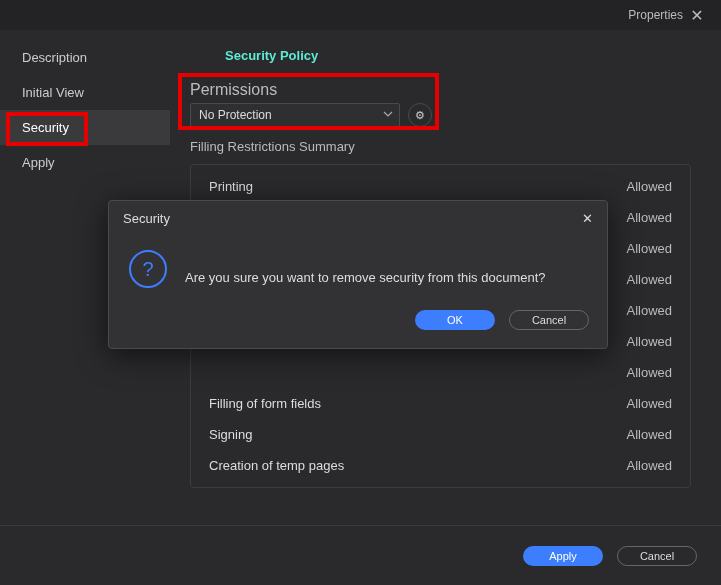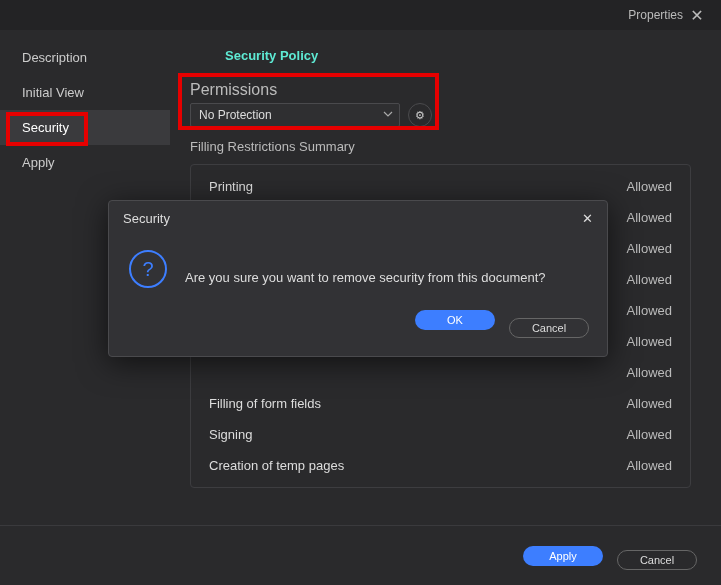--- a/index.html
+++ b/index.html
@@ -21,21 +21,21 @@
   .select { position:relative; width:210px; height:24px; background:#2f2f31; border:1px solid #4a4a4d; border-radius:2px; display:flex; align-items:center; padding:0 8px; color:#ddd; font-size:12px; cursor:pointer; }
   .select .chev { position:absolute; right:6px; top:4px; color:#aaa; }
   .gear-btn { width:24px; height:24px; border:1px solid #4a4a4d; border-radius:50%; display:flex; align-items:center; justify-content:center; color:#ccc; cursor:pointer; font-size:11px; }
   .subheader { color:#bbb; font-size:13px; margin: 10px 0 10px 0; }
   .rest-box { border:1px solid #3d3d40; border-radius:4px; padding: 6px 0; }
   .rest-row { display:flex; justify-content:space-between; padding: 8px 18px; color:#ddd; font-size:13px; }
   .rest-row .val { color:#bbb; }
   .footer { position:absolute; bottom:0; left:0; right:0; height:60px; display:flex; align-items:center; justify-content:flex-end; gap:14px; padding-right:24px; border-top:1px solid #3a3a3d; background:#2a2a2c; }
   .btn { min-width:80px; height:20px; border-radius:15px; display:flex; align-items:center; justify-content:center; font-size:11px; cursor:pointer; }
   .btn.primary { background:#3d7eff; color:#fff; }
-  .btn.secondary { border:1px solid #666; color:#ddd; background:transparent;margin-top:8px; }
+  .btn.secondary { border:1px solid #666; color:#ddd; background:transparent; }
   
   .modal { position:absolute; left:108px; top:200px; width:500px; background:#323235; border:1px solid #4a4a4d; border-radius:4px; box-shadow:0 6px 30px rgba(0,0,0,0.6); }
   .modal-title { display:flex; justify-content:space-between; align-items:center; padding:10px 14px; font-size:13px; color:#ddd; }
   .modal-body { display:flex; align-items:center; gap:18px; padding: 14px 20px 10px 20px; }
   .qmark { width:38px; height:38px; border:2px solid #3d7eff; border-radius:50%; display:flex; align-items:center; justify-content:center; color:#3d7eff; font-size:20px; flex-shrink:0; }
   .modal-msg { color:#ddd; font-size:13px;margin-top:16px; }
   .modal-footer { display:flex; justify-content:flex-end; gap:14px; padding: 12px 18px 18px 0; }
 </style>
 </head>
 <body>

